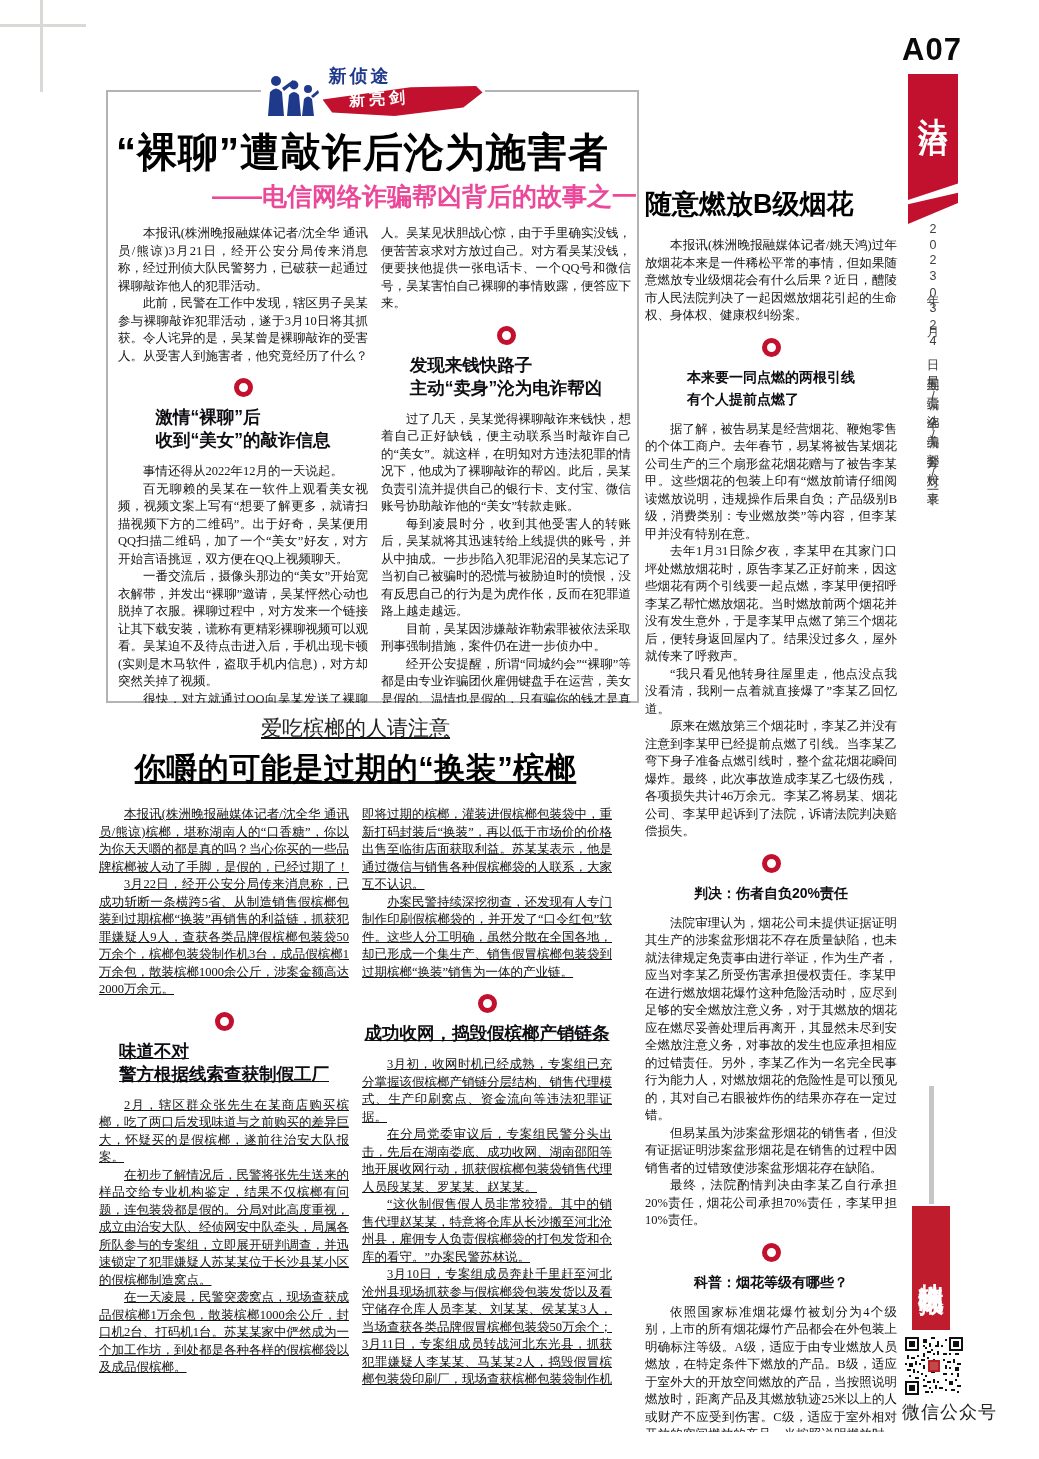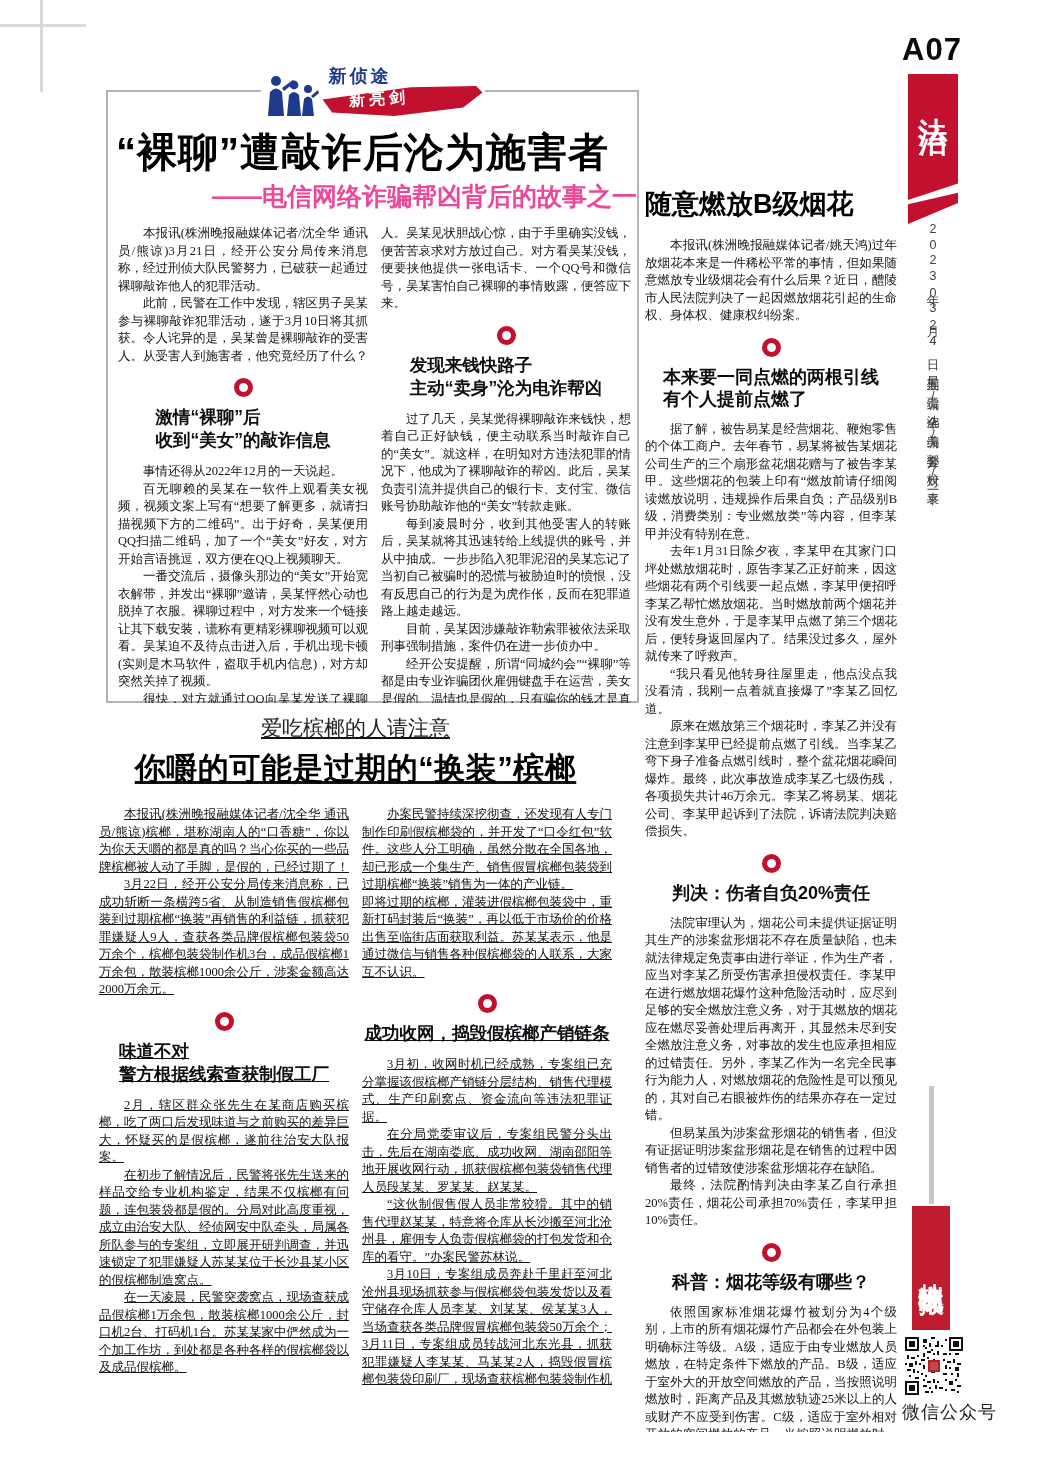--- a/index.html
+++ b/index.html
@@ -33,21 +33,21 @@
 
   
   .article2{position:absolute;left:89px;top:712px;width:533px;height:676px;overflow:hidden;text-decoration:underline;}
   .a2-kicker{text-align:center;font-size:21px;font-weight:500;color:#222;margin:2px 0 6px;}
   .a2-title{text-align:center;font-size:31px;font-weight:900;letter-spacing:0.5px;color:#000;margin:0 0 16px;}
   .article2 .cols{height:588px;}
 
   
   .article3{position:absolute;left:645px;top:186px;width:252px;height:1246px;overflow:hidden;}
   .a3-title{font-size:27px;font-weight:900;line-height:37px;color:#000;margin:0 0 14px;}
-  .article3 .subhead-text{font-size:18px;line-height:22px;}
+  .article3 .subhead-text{font-size:14px;line-height:22px;}
 
   
   .page-num{position:absolute;left:902px;top:32px;font-size:31px;font-weight:900;letter-spacing:1px;color:#0a0a0a;}
   .section-banner{position:absolute;left:908px;top:74px;width:50px;height:126px;background:#c2112e;
       clip-path:polygon(0 0,100% 0,100% 87%,0 100%);display:flex;align-items:flex-start;justify-content:center;}
   .section-banner-text{writing-mode:vertical-rl;text-orientation:upright;font-size:29px;font-weight:700;color:#fff;letter-spacing:9px;margin-top:20px;}
   .section-banner-tail{position:absolute;left:908px;top:192px;width:50px;height:32px;background:#c2112e;
       clip-path:polygon(0 38%,100% 2%,100% 34%,0 100%);}
   .edition-line{position:absolute;left:921px;top:222px;height:330px;writing-mode:vertical-rl;text-orientation:upright;
       font-size:12.5px;color:#3c3c3c;letter-spacing:1.5px;line-height:24px;}
@@ -126,22 +126,22 @@
           </div>
           <p class="body-p">2月，辖区群众张先生在某商店购买槟榔，吃了两口后发现味道与之前购买的差异巨大，怀疑买的是假槟榔，遂前往治安大队报案。</p>
           <p class="body-p">在初步了解情况后，民警将张先生送来的样品交给专业机构鉴定，结果不仅槟榔有问题，连包装袋都是假的。分局对此高度重视，成立由治安大队、经侦网安中队牵头，局属各所队参与的专案组，立即展开研判调查，并迅速锁定了犯罪嫌疑人苏某某位于长沙县某小区的假槟榔制造窝点。</p>
           <p class="body-p">在一天凌晨，民警突袭窝点，现场查获成品假槟榔1万余包，散装槟榔1000余公斤，封口机2台、打码机1台。苏某某家中俨然成为一个加工作坊，到处都是各种各样的假槟榔袋以及成品假槟榔。</p>
           <div class="subhead">
             <span class="bullet"></span>
             <span class="subhead-text">抽丝剥茧，揭开制假工厂秘密</span>
           </div>
         </div>
       <div class="col">
+          <p class="body-p noindent">即将过期的槟榔，灌装进假槟榔包装袋中，重新打码封装后“换装”，再以低于市场价的价格出售至临街店面获取利益。苏某某表示，他是通过微信与销售各种假槟榔袋的人联系，大家互不认识。</p>
           <p class="body-p">办案民警持续深挖彻查，还发现有人专门制作印刷假槟榔袋的，并开发了“口令红包”软件。这些人分工明确，虽然分散在全国各地，却已形成一个集生产、销售假冒槟榔包装袋到过期槟榔“换装”销售为一体的产业链。</p>
-          <p class="body-p noindent">即将过期的槟榔，灌装进假槟榔包装袋中，重新打码封装后“换装”，再以低于市场价的价格出售至临街店面获取利益。苏某某表示，他是通过微信与销售各种假槟榔袋的人联系，大家互不认识。</p>
           <div class="subhead">
             <span class="bullet"></span>
             <span class="subhead-text">成功收网，捣毁假槟榔产销链条</span>
           </div>
           <p class="body-p">3月初，收网时机已经成熟，专案组已充分掌握该假槟榔产销链分层结构、销售代理模式、生产印刷窝点、资金流向等违法犯罪证据。</p>
           <p class="body-p">在分局党委审议后，专案组民警分头出击，先后在湖南娄底、成功收网、湖南邵阳等地开展收网行动，抓获假槟榔包装袋销售代理人员段某某、罗某某、赵某某。</p>
           <p class="body-p">“这伙制假售假人员非常狡猾。其中的销售代理赵某某，特意将仓库从长沙搬至河北沧州县，雇佣专人负责假槟榔袋的打包发货和仓库的看守。”办案民警苏林说。</p>
           <p class="body-p">3月10日，专案组成员奔赴千里赶至河北沧州县现场抓获参与假槟榔袋包装发货以及看守储存仓库人员李某、刘某某、侯某某3人，当场查获各类品牌假冒槟榔包装袋50万余个；3月11日，专案组成员转战河北东光县，抓获犯罪嫌疑人李某某、马某某2人，捣毁假冒槟榔包装袋印刷厂，现场查获槟榔包装袋制作机3台。</p>
         </div>
     </div>

